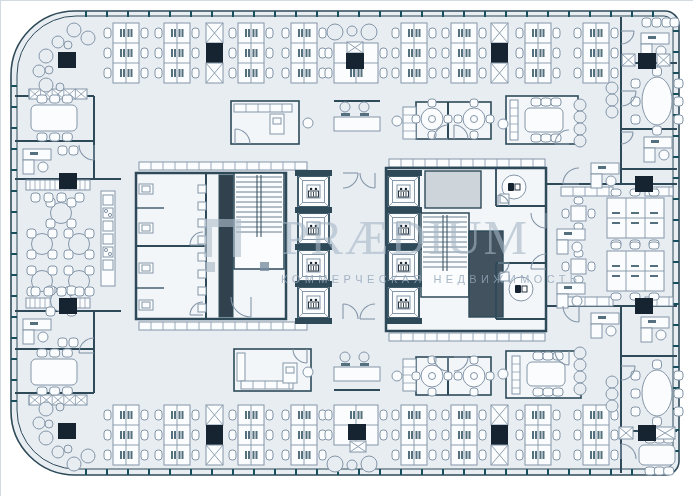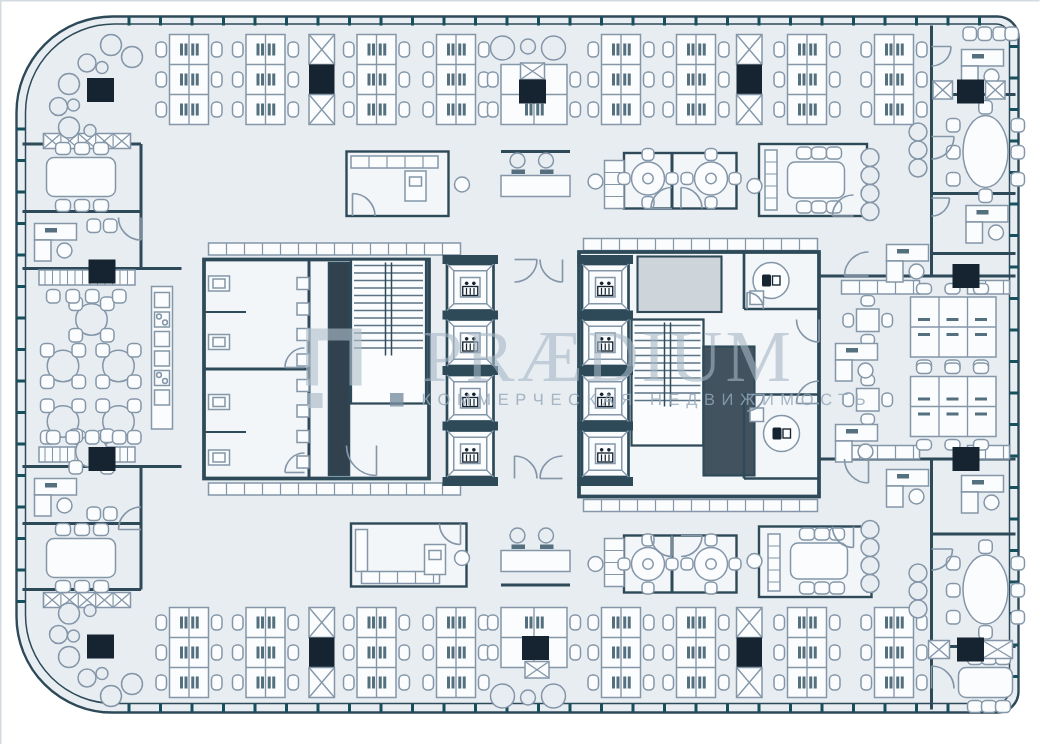--- a/index.html
+++ b/index.html
@@ -6,21 +6,21 @@
   .stage{position:relative;width:693px;height:496px;background:#ffffff;border:1px solid #d3dae0;
          overflow:hidden;font-family:"Liberation Sans",sans-serif;}
   .stage svg{position:absolute;left:0;top:0;}
   
   .wm-logo{position:absolute;left:203px;top:218px;width:21px;height:30px;
            border:8px solid rgba(176,190,204,.62);border-bottom:none;}
   .wm-logo-dot{position:absolute;left:204px;top:261px;width:10px;height:10px;background:rgba(176,190,204,.72);}
   .wm-title{position:absolute;left:280px;top:212px;font-family:"Liberation Serif",serif;
             font-size:49px;line-height:1;letter-spacing:2px;color:rgba(165,181,197,.60);white-space:nowrap;}
   .wm-dot{position:absolute;left:259px;top:261px;width:9px;height:9px;background:rgba(118,139,158,.78);}
-  .wm-sub{position:absolute;left:280px;top:260px;font-size:11px;letter-spacing:4.4px;
+  .wm-sub{position:absolute;left:280px;top:272px;font-size:11px;letter-spacing:4.4px;
           color:rgba(148,166,184,.80);white-space:nowrap;}
 </style>
 </head>
 <body>
 
 <div class="stage">
   <svg id="plan" width="693" height="496" viewBox="0 0 693 496">
       <rect x="0" y="0" width="693" height="496" fill="#ffffff"></rect>
       <g>
         <path d="M 74,10 H 664 A 14,14 0 0 1 678,24 V 460 A 14,14 0 0 1 664,474 H 74 A 64,64 0 0 1 10,410 V 74 A 64,64 0 0 1 74,10 Z" fill="#e8edf2" stroke="#2e4a59" stroke-width="1.6"></path>

